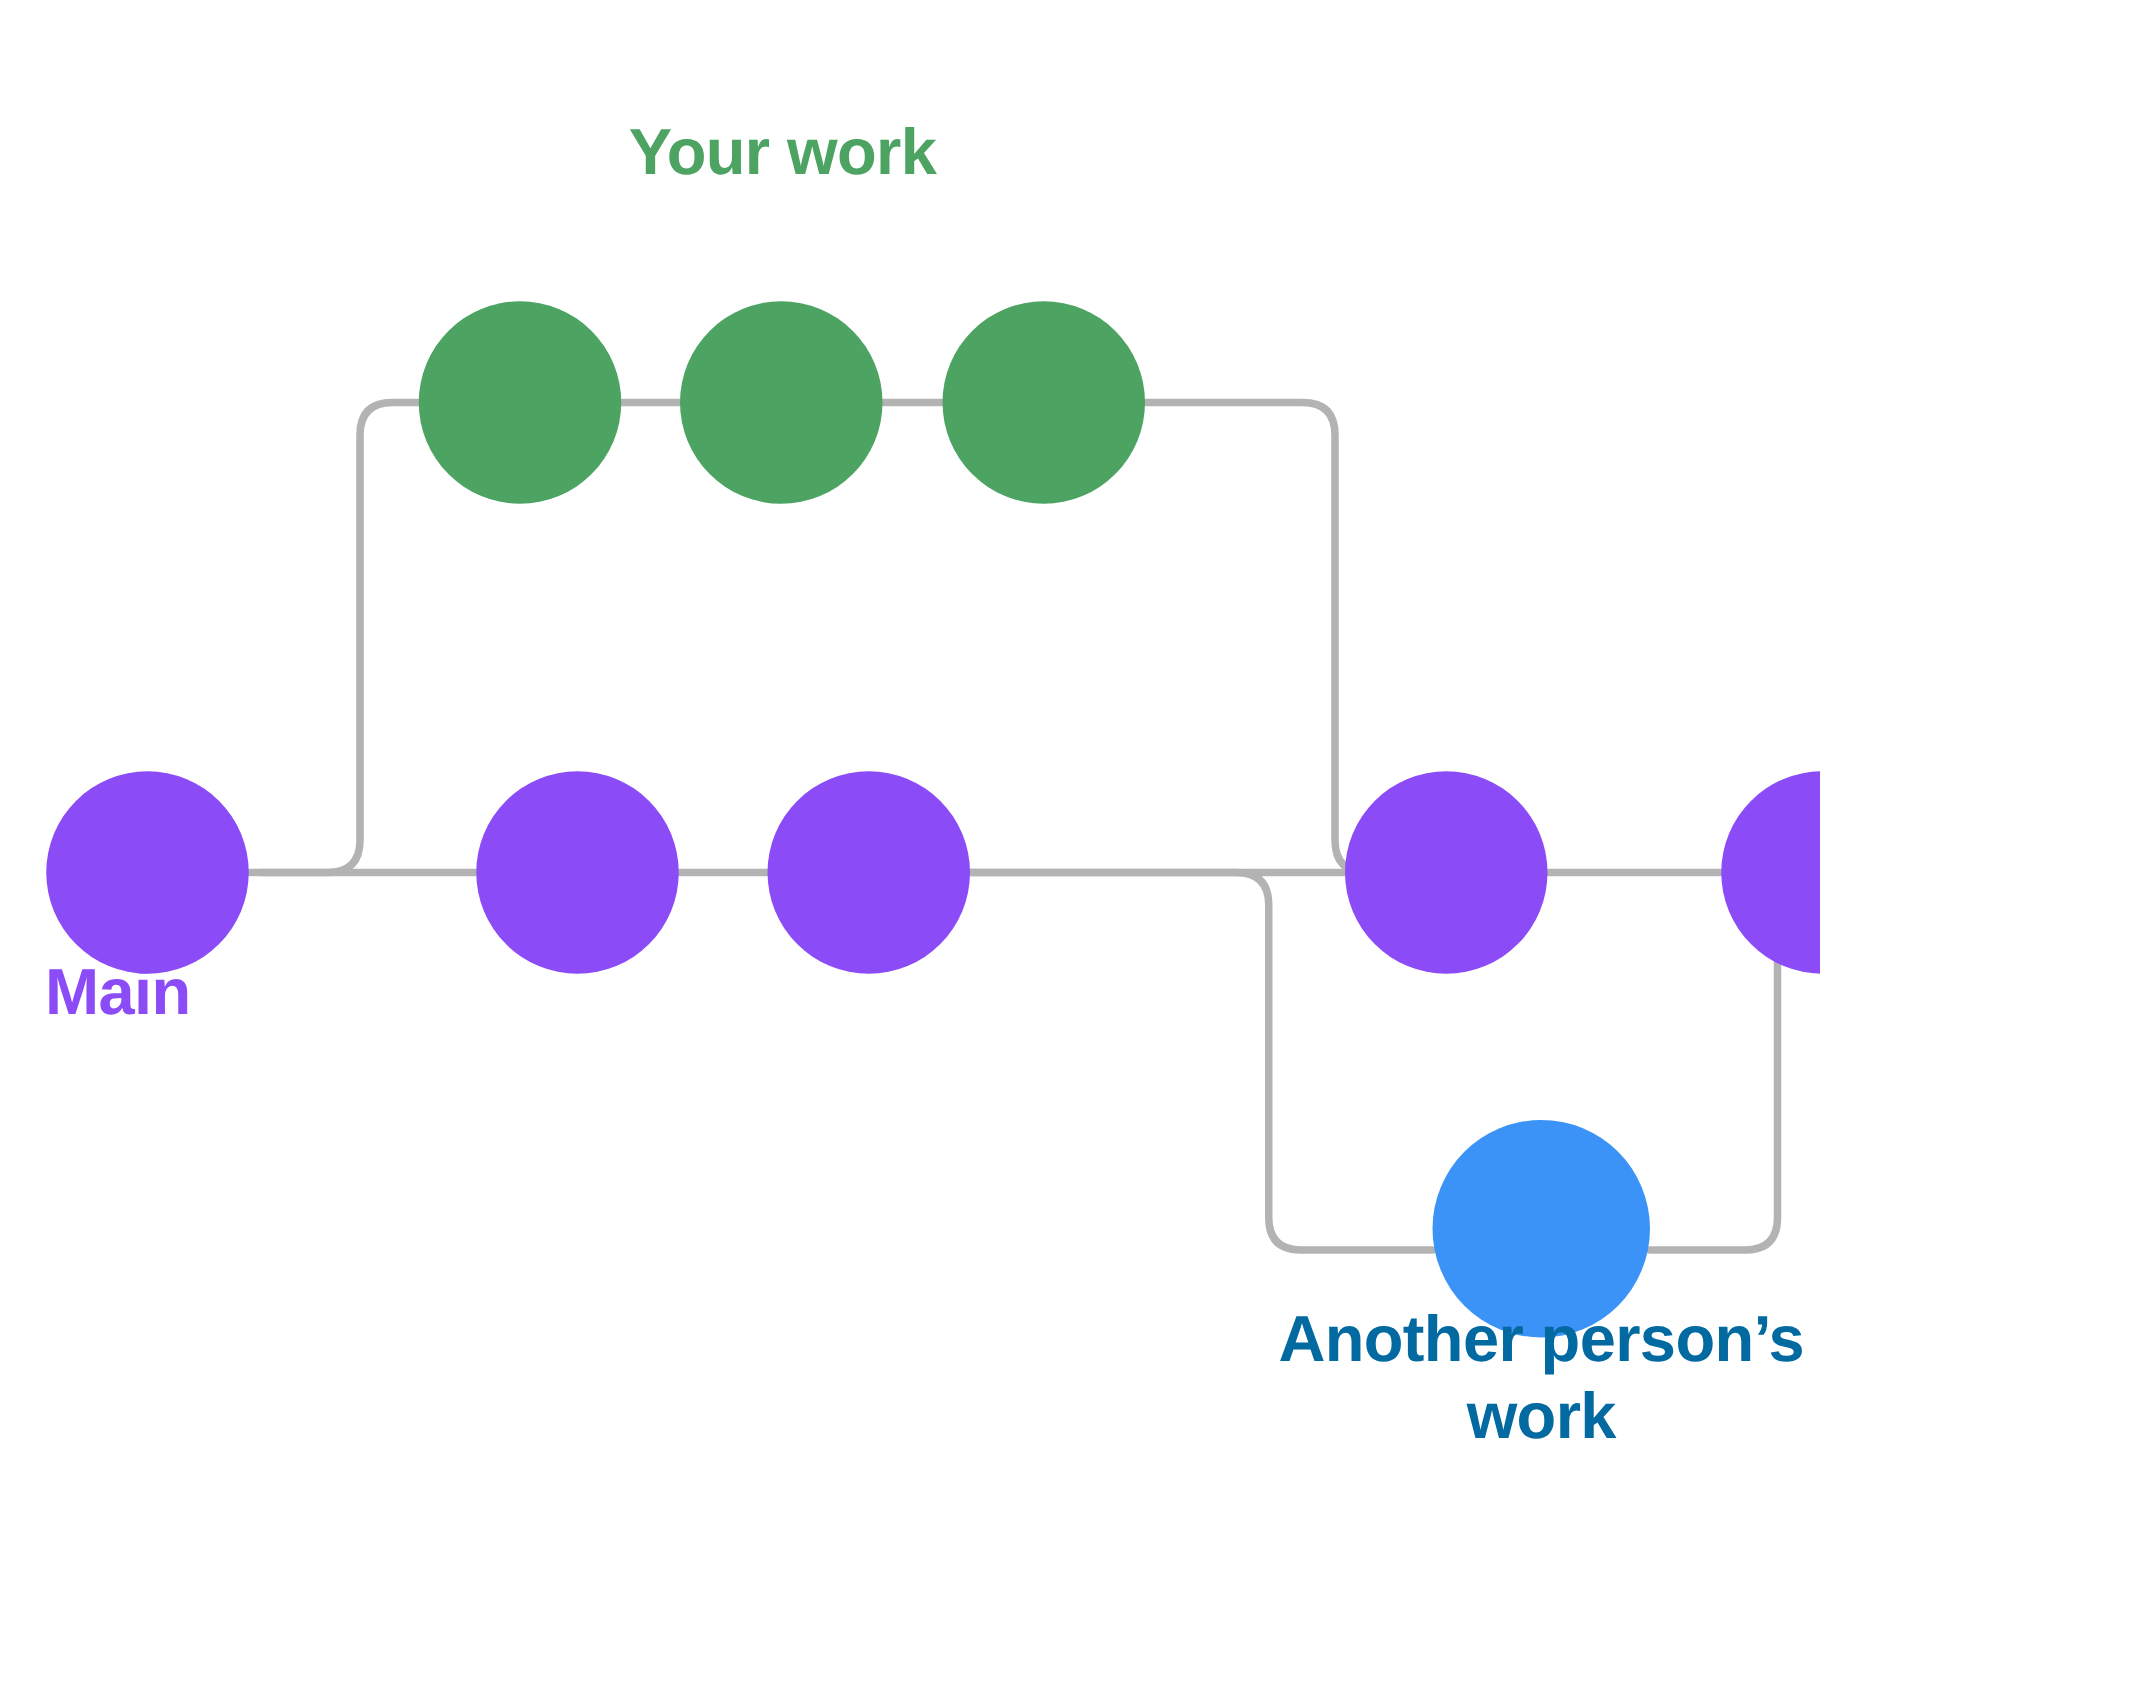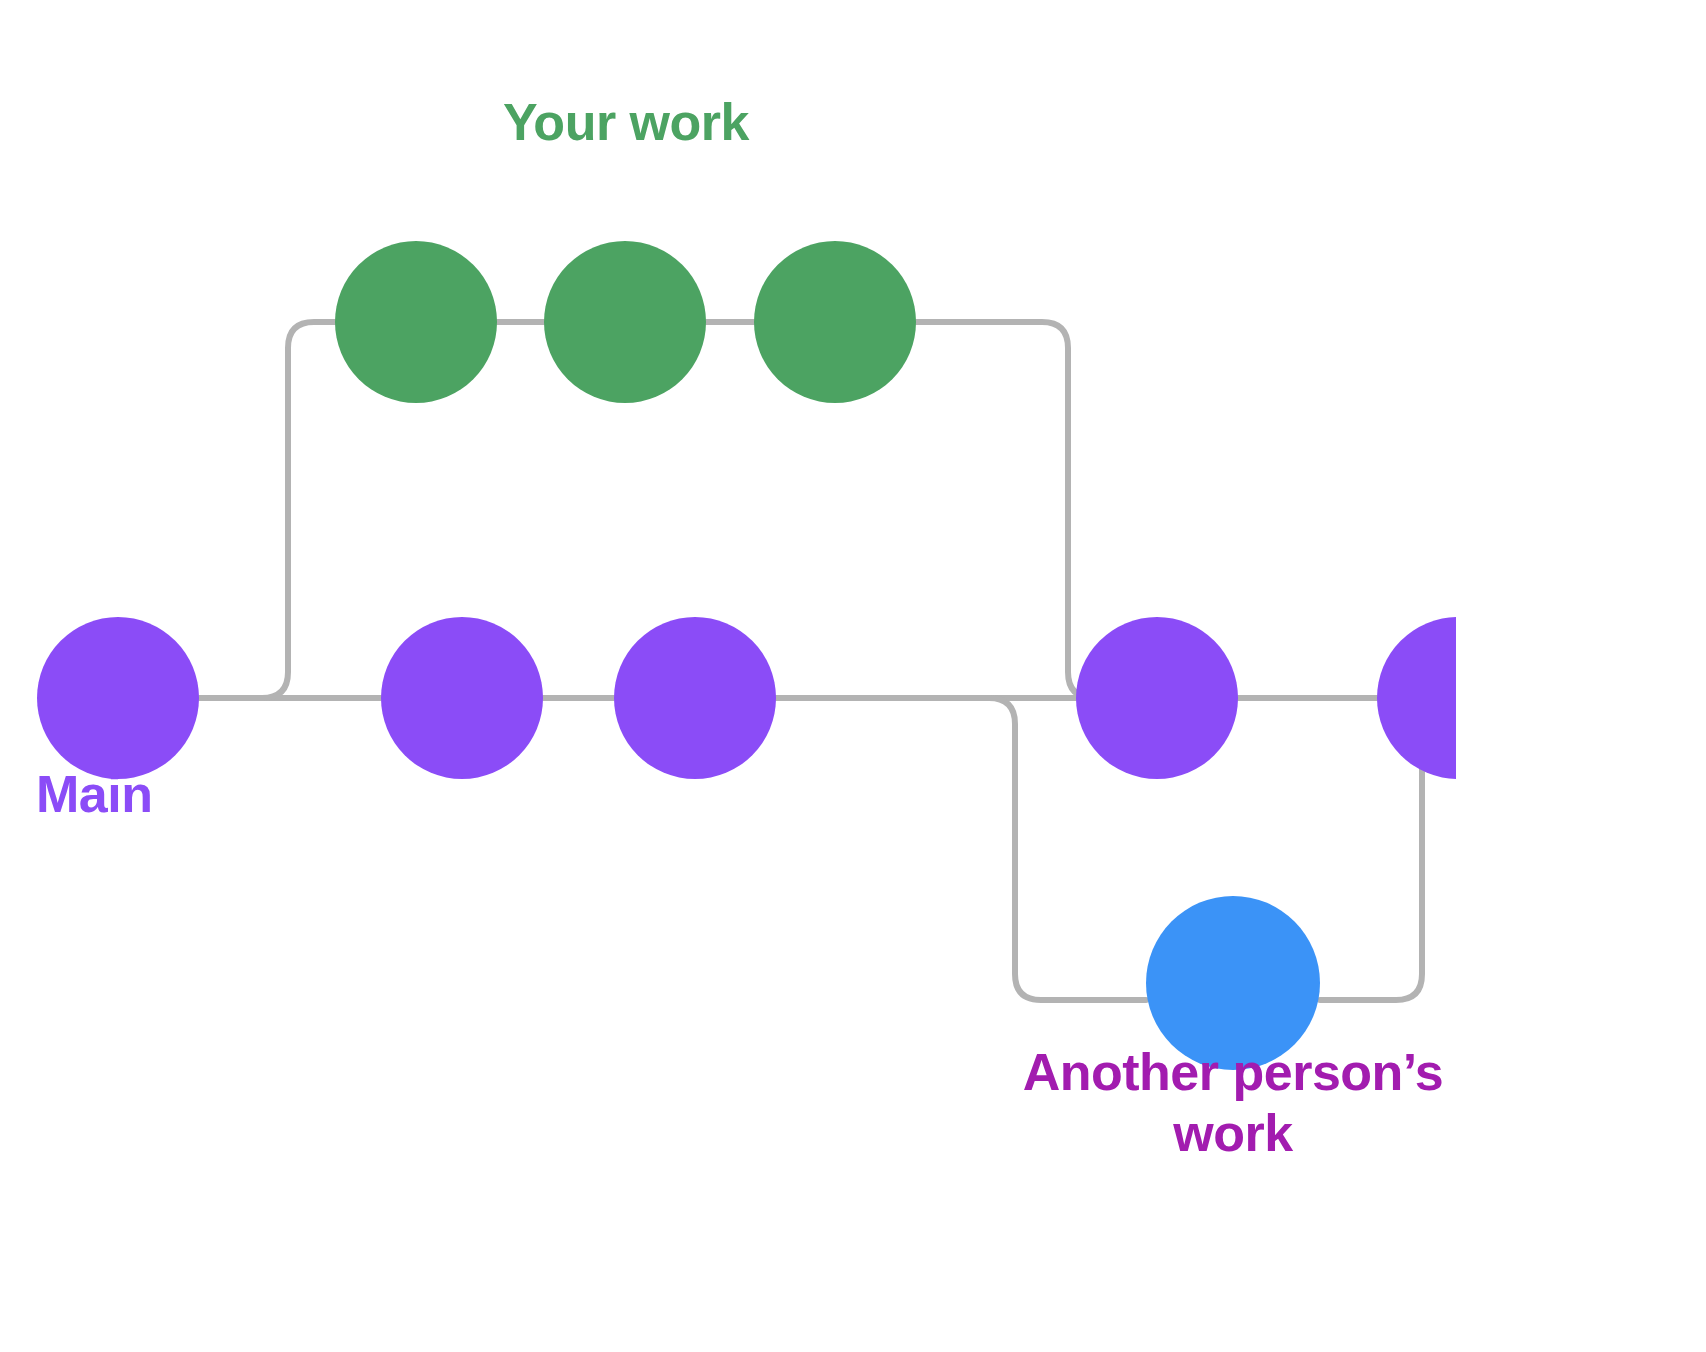--- a/index.html
+++ b/index.html
@@ -47,21 +47,21 @@
     top: 764px;
     font-size: 52px;
     color: #8B4CF7;
   }
   #label-another-person {
     left: 853px;
     top: 1042px;
     width: 760px;
     text-align: center;
     font-size: 52px;
-    color: #a21caf;
+    color: #0369a1;
   }
 </style>
 </head>
 <body>
 
 <div id="diagram-root">
 
   <svg id="graph-svg" viewBox="0 0 1706 1352" xmlns="http://www.w3.org/2000/svg">
 
     <g id="edge-layer" fill="none" stroke="#B3B3B3" stroke-width="6" stroke-linecap="round" stroke-linejoin="round">

